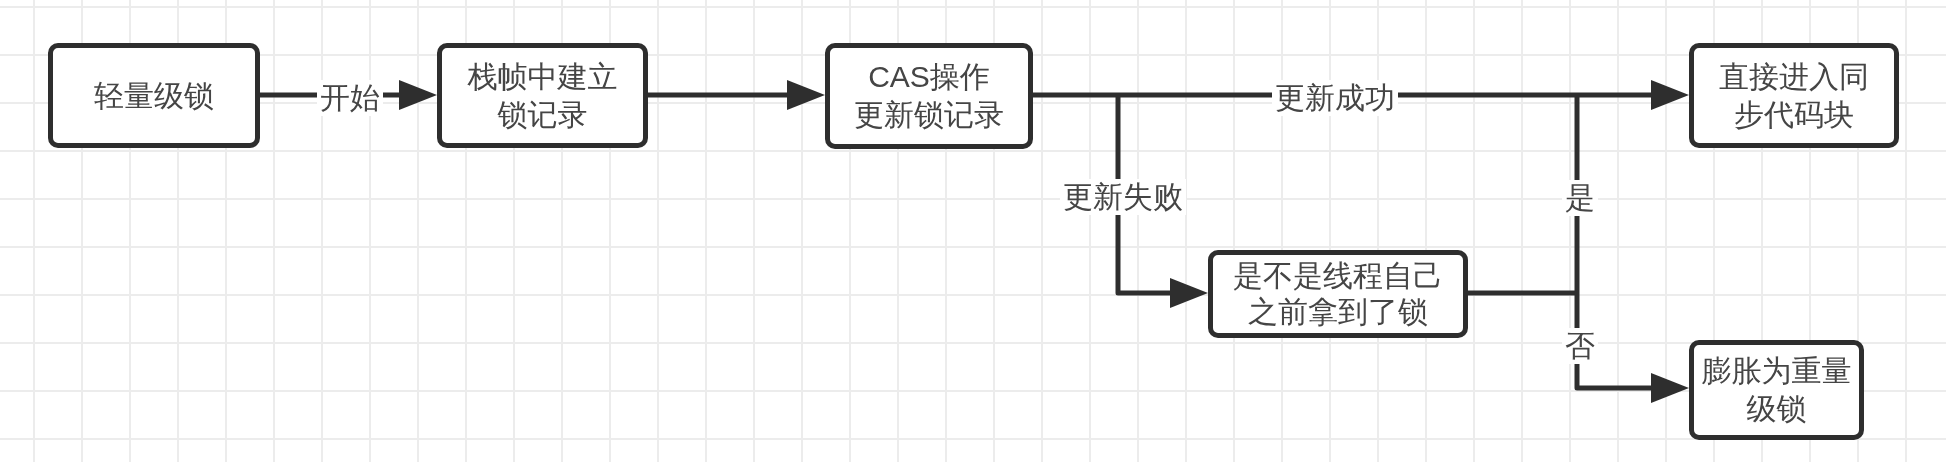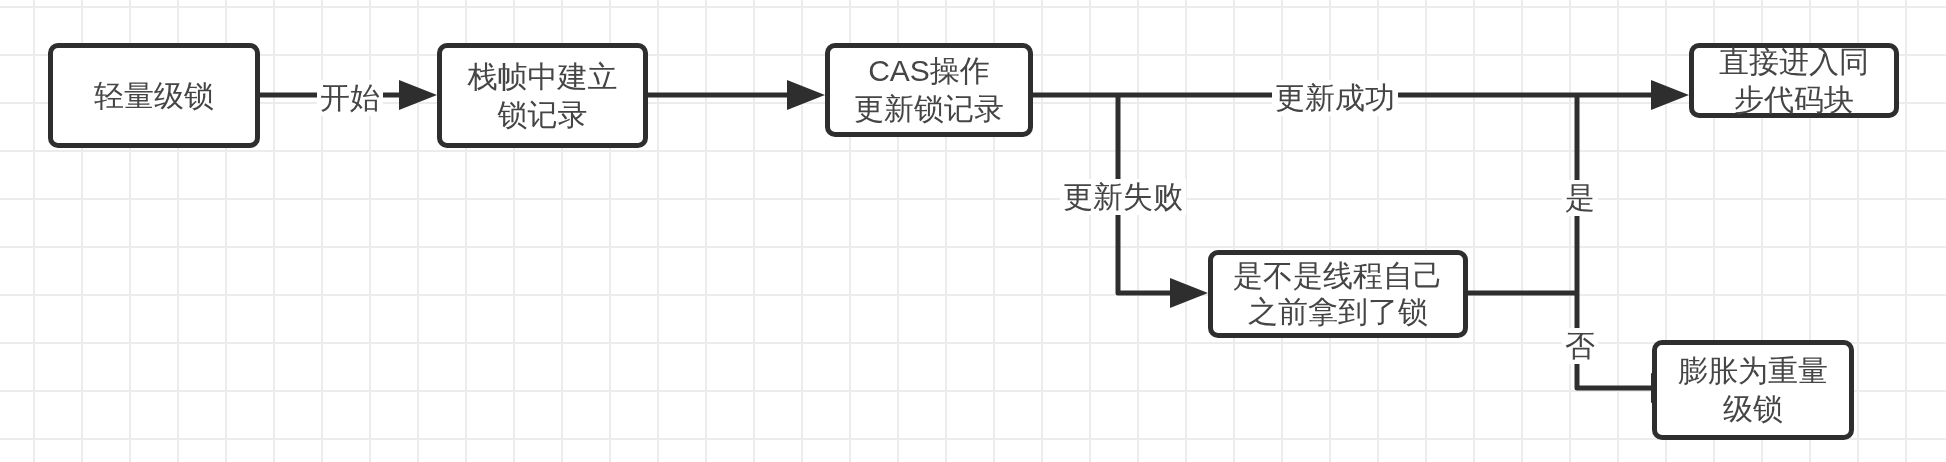--- a/index.html
+++ b/index.html
@@ -92,30 +92,30 @@
       <path d="M 1577,95 L 1577,388 L 1651,388"></path>
       <polygon points="1651,373 1651,403 1689,388"></polygon>
     </g>
   </svg>
 
   <div class="node" style="left:437px; top:43px; width:211px; height:105px">栈帧中建立
 锁记录</div>
 
   <div class="node" style="left:48px; top:43px; width:212px; height:105px">轻量级锁</div>
 
-  <div class="node" style="left:825px; top:43px; width:208px; height:94px">CAS操作
+  <div class="node" style="left:825px; top:43px; width:208px; height:106px">CAS操作
 更新锁记录</div>
 
-  <div class="node" style="left:1689px; top:43px; width:210px; height:75px">直接进入同
+  <div class="node" style="left:1689px; top:43px; width:210px; height:105px">直接进入同
 步代码块</div>
 
   <div class="node small" style="left:1208px; top:250px; width:260px; height:88px">是不是线程自己
 之前拿到了锁</div>
 
-  <div class="node" style="left:1652px; top:340px; width:202px; height:100px">膨胀为重量
+  <div class="node" style="left:1689px; top:340px; width:175px; height:100px">膨胀为重量
 级锁</div>
 
   <span class="edge-label" style="left:350px; top:98px">开始</span>
 
   <span class="edge-label" style="left:1123px; top:197px">更新失败</span>
 
   <span class="edge-label" style="left:1335px; top:98px">更新成功</span>
 
   <span class="edge-label" style="left:1580px; top:198px">是</span>
 

